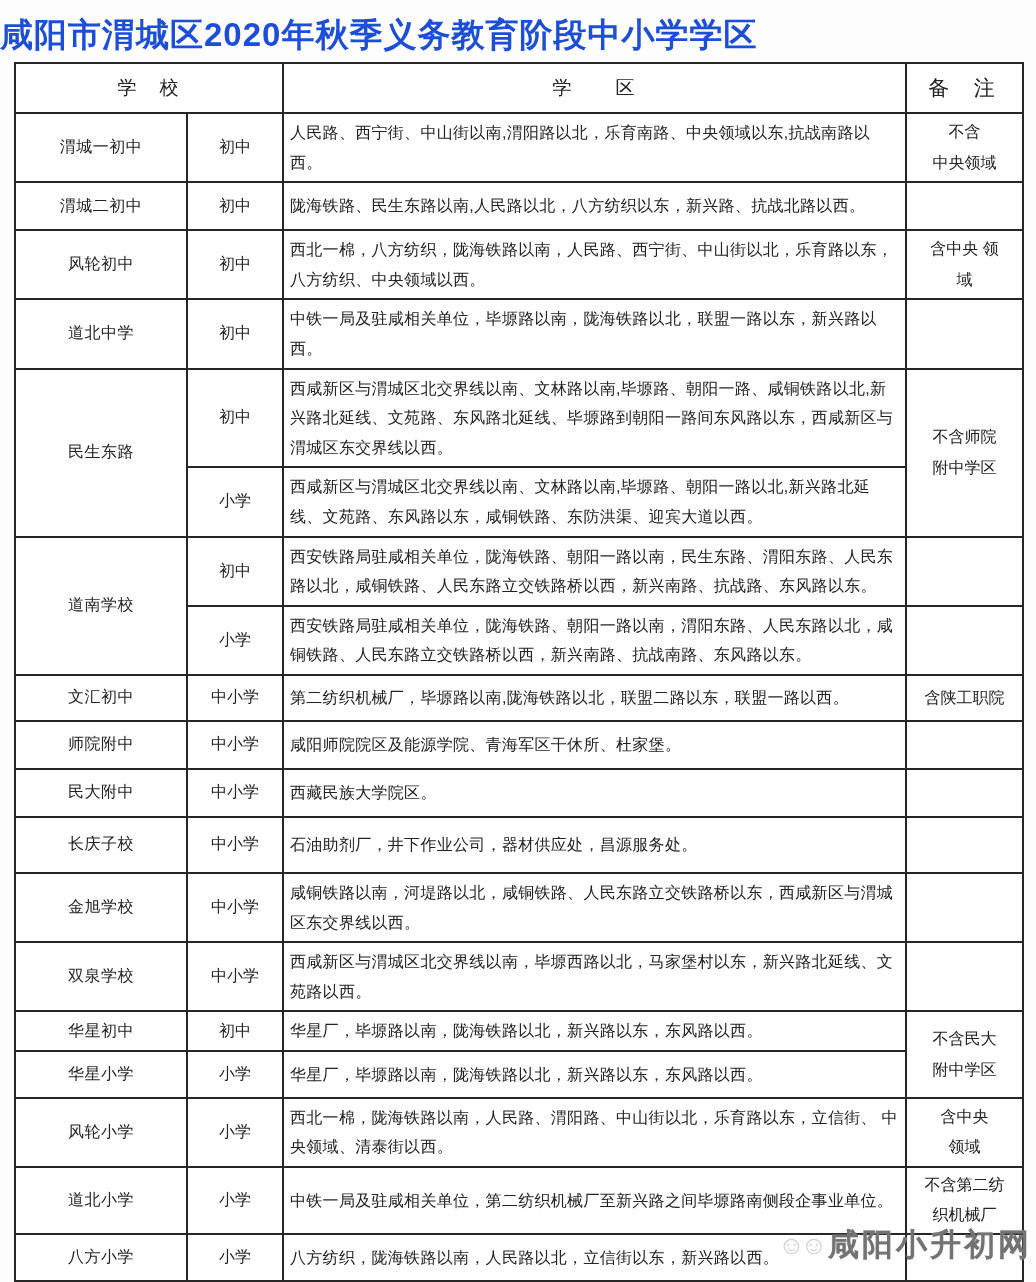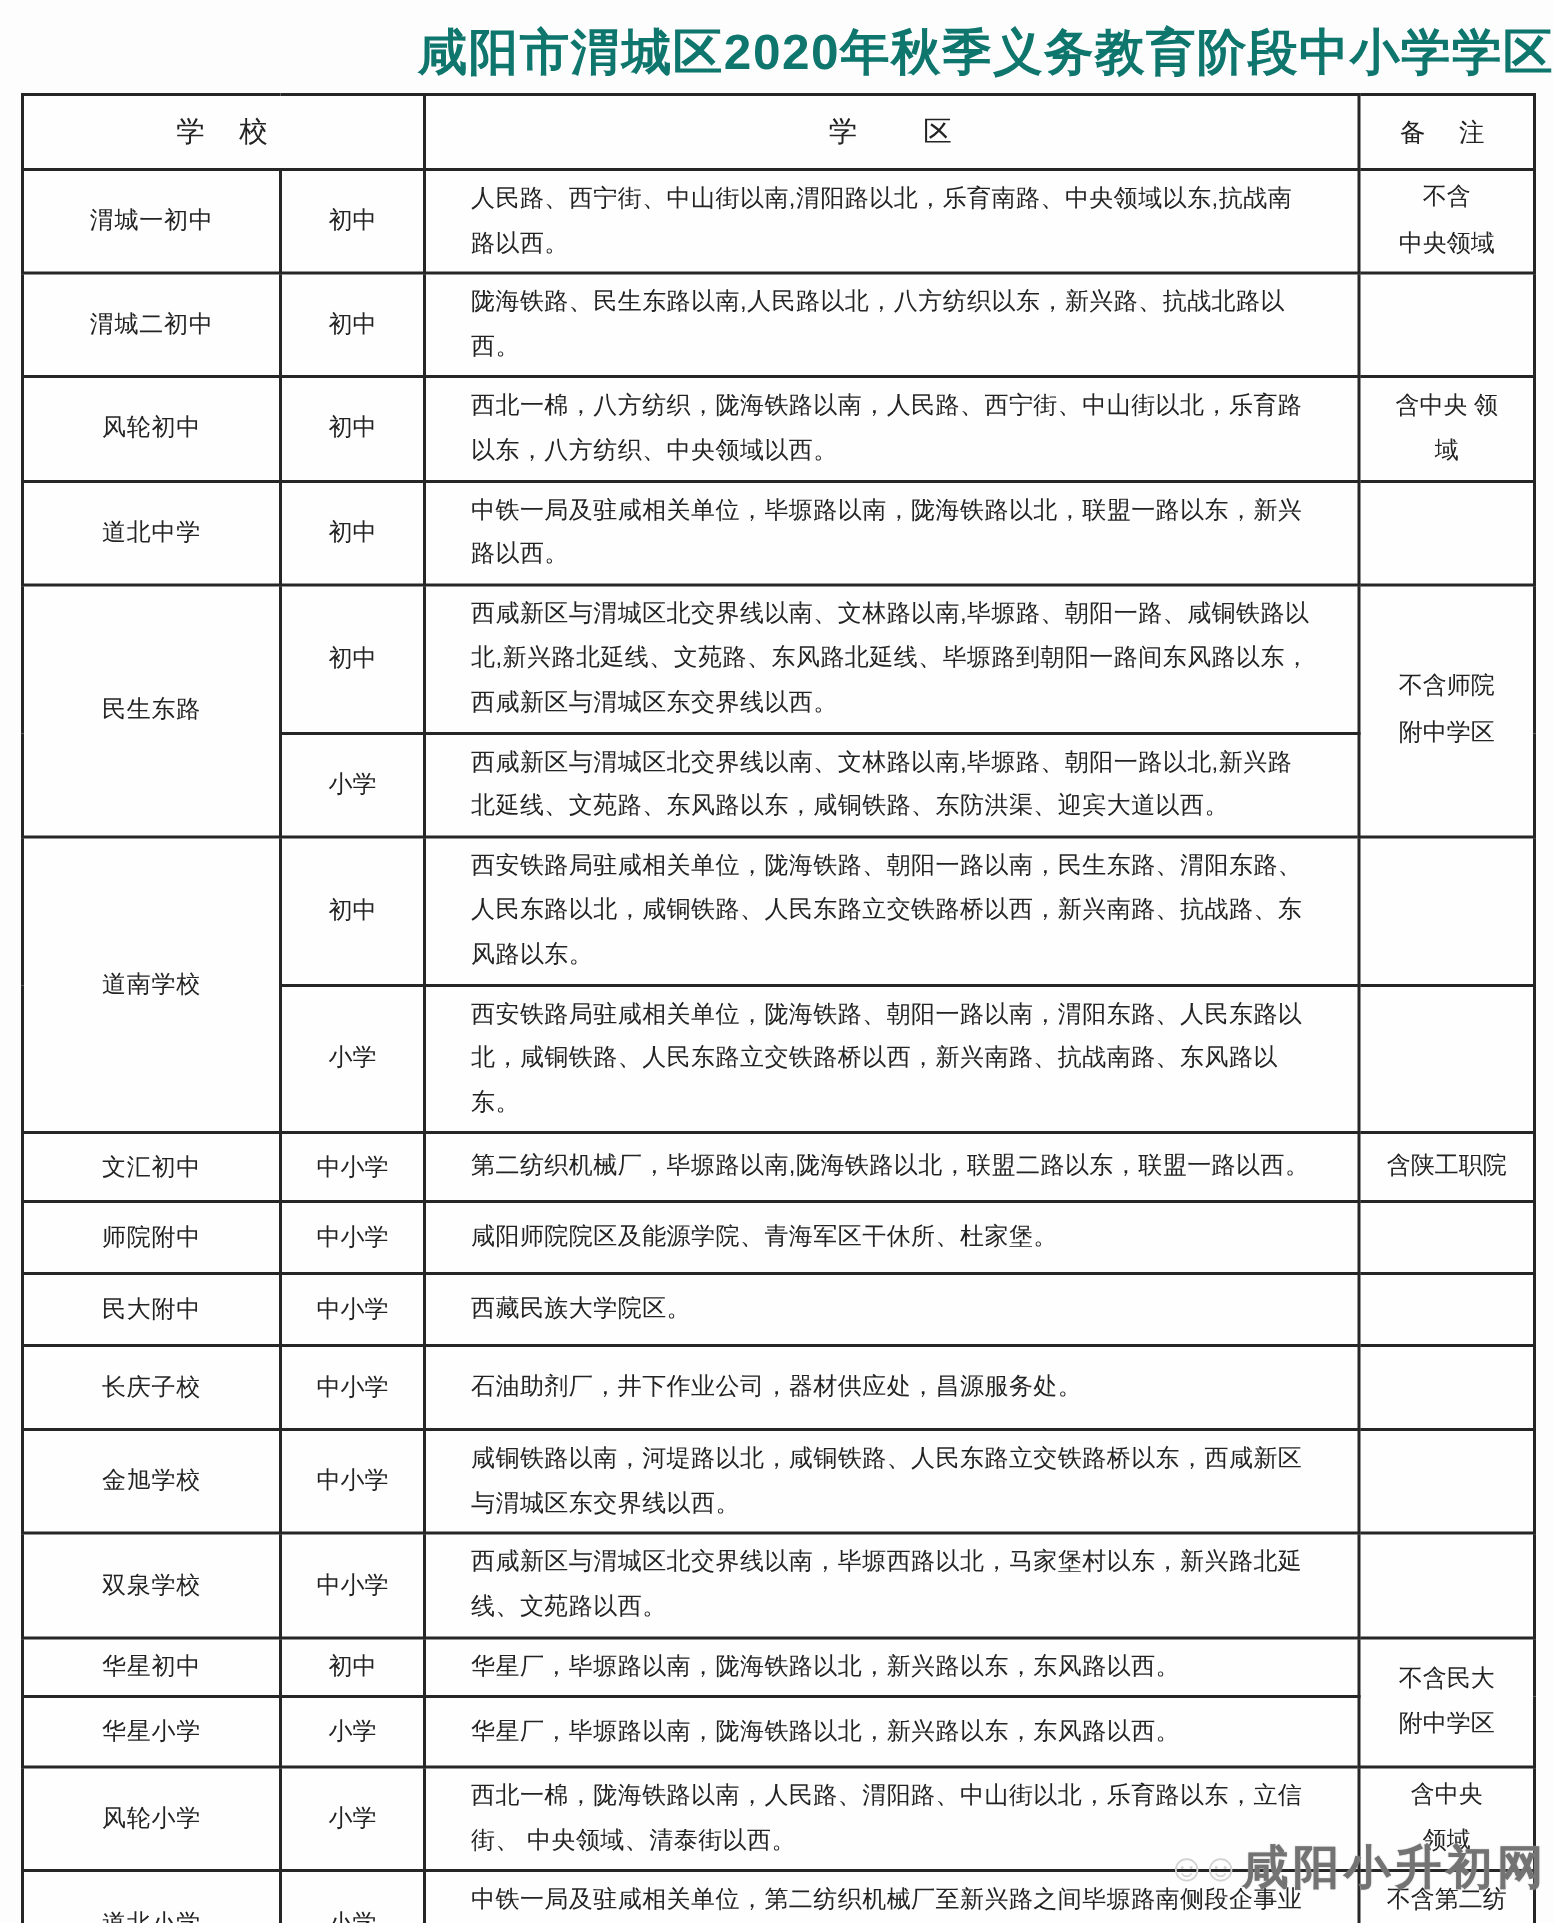--- a/index.html
+++ b/index.html
@@ -4,39 +4,39 @@
 <style>
   * { box-sizing: border-box; }
   html,body { margin:0; padding:0; background:#f4f4f4; }
   .page {
     position:relative; width:1036px; height:1282px; margin:0 auto;
     background:#fdfdfd; overflow:hidden;
     font-family:"Liberation Sans","DejaVu Sans",sans-serif; color:#1e1e1e;
   }
   .title {
     position:absolute; top:13px; left:0; width:100%;
-    text-align:right; font-size:33px; font-weight:bold;
-    letter-spacing:1px; color:#0f766e;
+    text-align:left; font-size:33px; font-weight:bold;
+    letter-spacing:1px; color:#1d4ed8;
   }
   table.district-table {
     position:absolute; left:14px; top:62px; width:1008px;
     border-collapse:collapse; table-layout:fixed;
     background:#fefefe;
   }
   td, th {
     border:2px solid #262626;
     font-size:16px; font-weight:normal; color:#232323;
     text-align:center; vertical-align:middle; padding:2px 5px;
     overflow:hidden;
   }
   th { font-size:19px; letter-spacing:2px;font-family:Liberation Mono, monospace; }
   .c-school { letter-spacing:0.5px; }
   .c-level  { }
   .c-district {
-    text-align:left; padding:4px 30px; line-height:1.85; letter-spacing:0.3px;
+    text-align:left; padding:4px 6px; line-height:1.85; letter-spacing:0.3px;
   }
   .c-remark { white-space:pre-line; line-height:1.9; }
   .watermark {
     position:absolute; right:4px; bottom:16px;
     display:flex; align-items:center; pointer-events:none;
   }
   .watermark .faces {
     font-size:26px; color:#d2d2d2; letter-spacing:-4px; margin-right:5px;
   }
   .watermark .wm-text {
@@ -55,21 +55,21 @@
     <colgroup>
       <col style="width:172px">
         <col style="width:96px">
         <col style="width:623px">
         <col style="width:117px">
     </colgroup>
     <tbody>
       <tr style="height:50px">
         <th colspan="2">学　校</th>
         <th>学　　区</th>
-        <th style="font-size:17px;letter-spacing:6px;">备 注</th>
+        <th style="font-size:21px;letter-spacing:6px;">备 注</th>
       </tr>
 
       <tr style="height:50px">
         <td class="c-school">渭城一初中</td>
         <td class="c-level">初中</td>
         <td class="c-district">人民路、西宁街、中山街以南,渭阳路以北，乐育南路、中央领域以东,抗战南路以西。</td>
         <td class="c-remark">不含
 中央领域</td>
       </tr>
 

